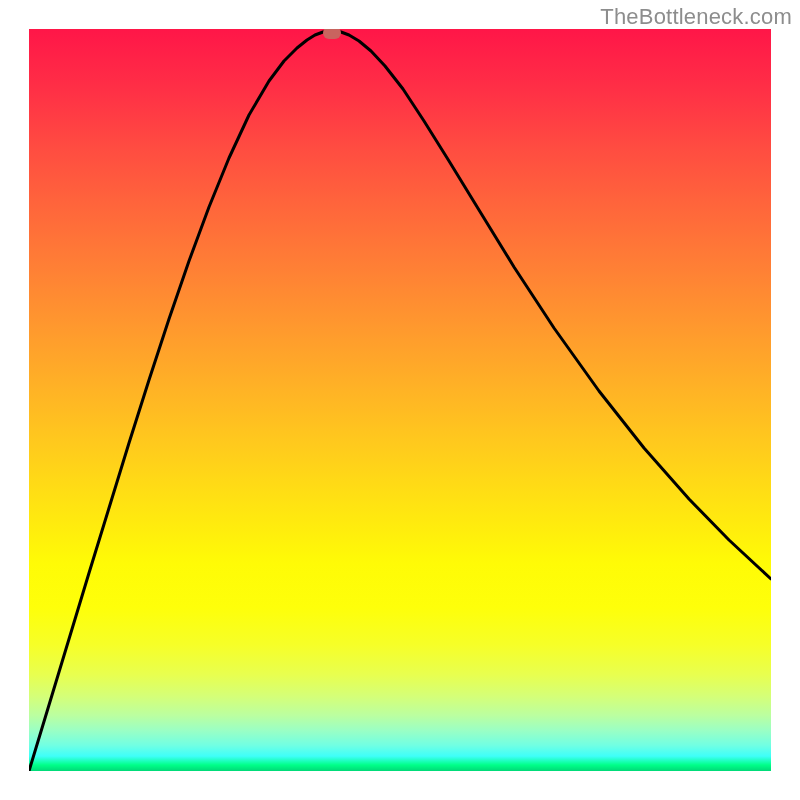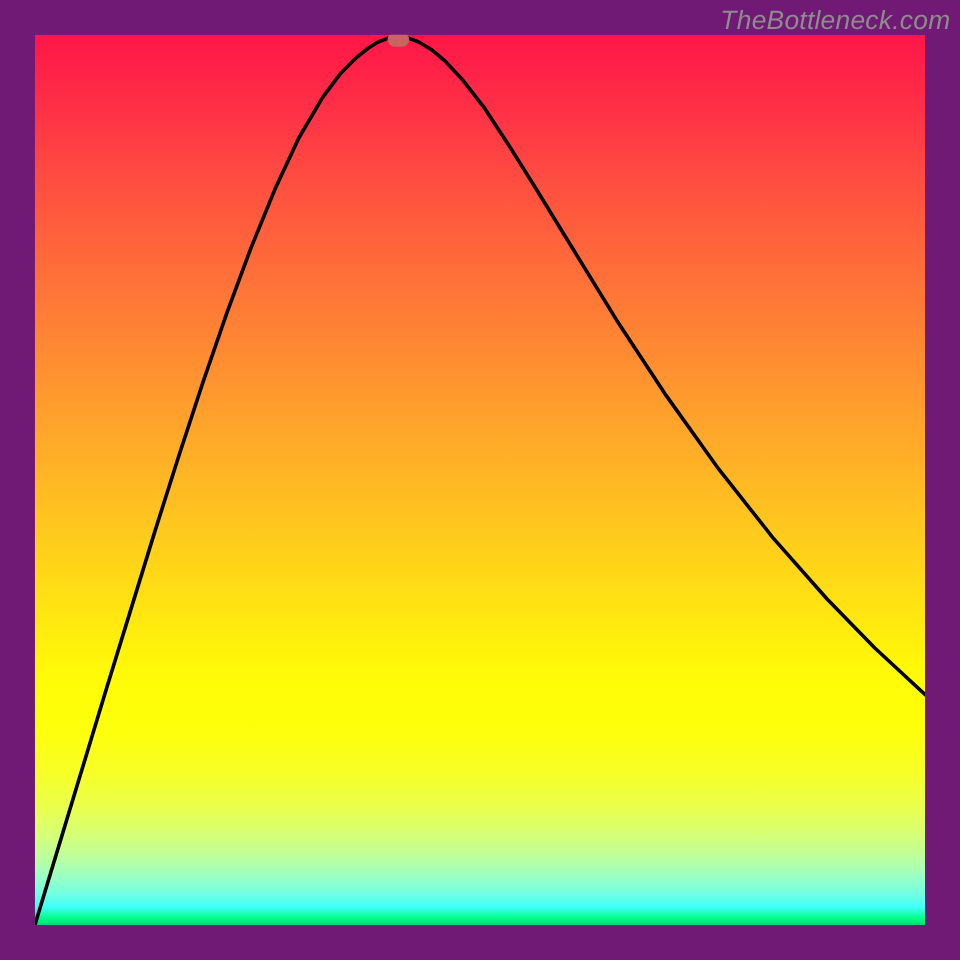--- a/index.html
+++ b/index.html
@@ -10,22 +10,21 @@
     background: #000;
     overflow: hidden;
     font-family: Arial, Helvetica, sans-serif;
   }
   .frame {
     position: absolute;
     left: 0;
     top: 0;
     width: 800px;
     height: 800px;
-    background: #701a75;
-    font-style: italic;
+    background: #ffffff;
   }
   .plot-area {
     position: absolute;
     left: 29px;
     top: 29px;
     width: 742px;
     height: 742px;
     overflow: hidden;
   }
   .gradient {

